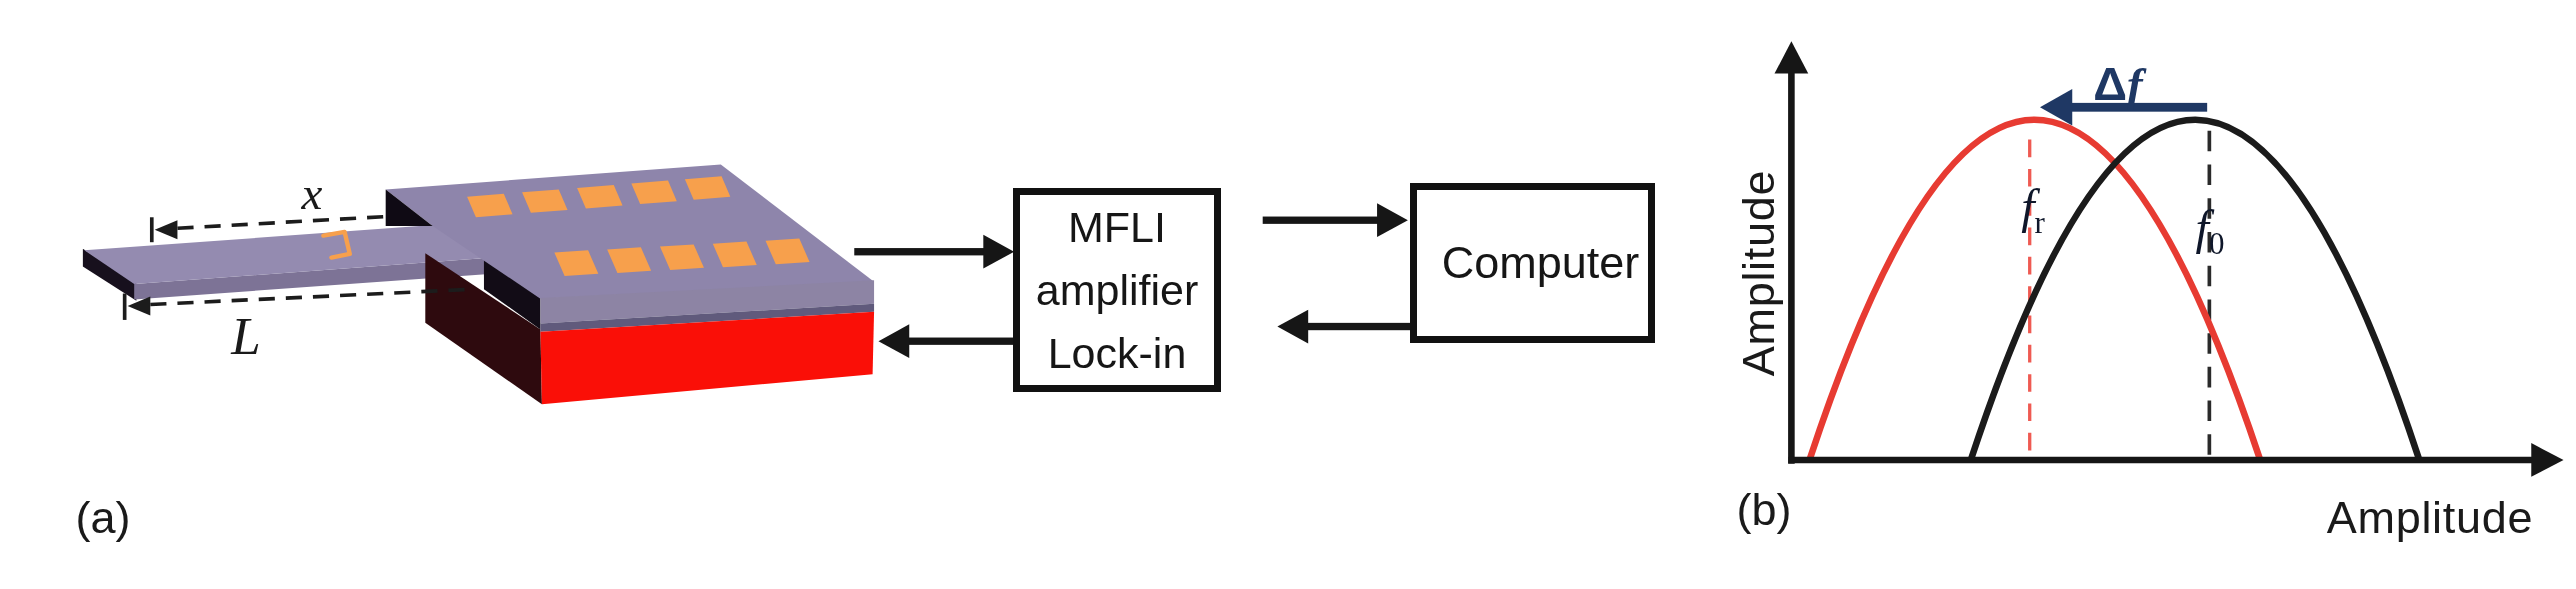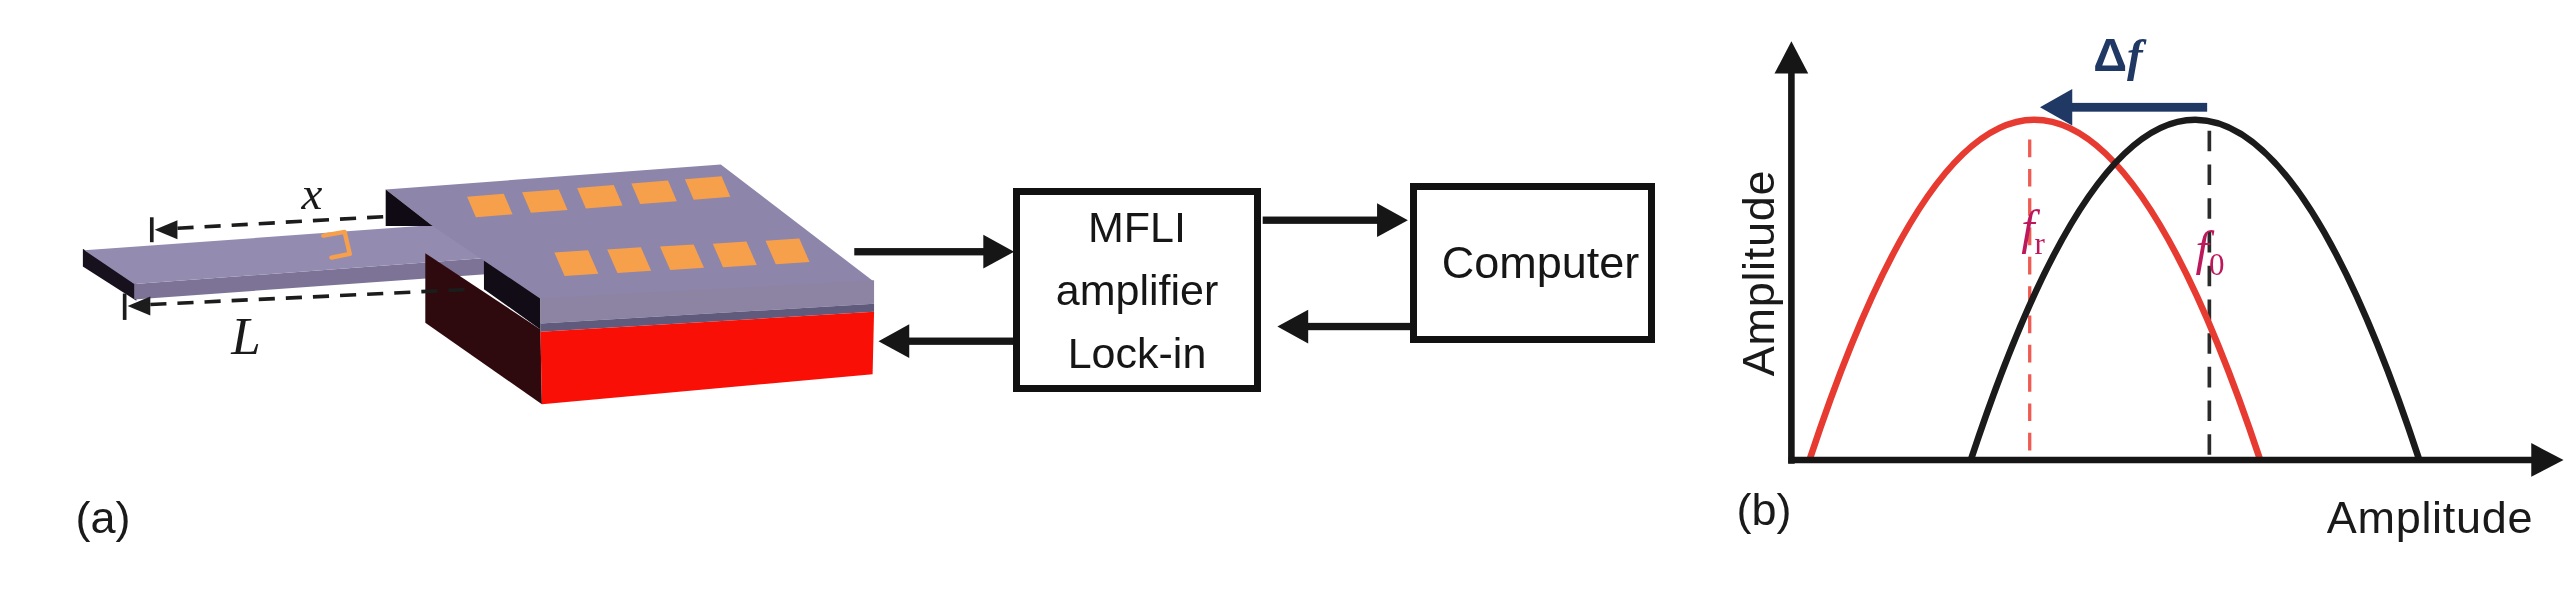--- a/index.html
+++ b/index.html
@@ -8,24 +8,24 @@
     font-family:"Liberation Sans",sans-serif;color:#1a1a1a;
   }
   .stage svg{position:absolute;left:0;top:0;}
   .lbl{position:absolute;transform:translate(-50%,-50%);white-space:nowrap;}
   .panel-letter{font-size:45px;color:#1a1a1a;}
   .axis-label{font-size:45px;color:#1a1a1a;letter-spacing:0.7px;}
   .rot{transform:translate(-50%,-50%) rotate(-90deg);}
   .math{font-family:"Liberation Serif",serif;font-style:italic;color:#1a1a1a;}
   .dim-x{font-size:47px;}
   .dim-L{font-size:53px;}
-  .flabel{font-family:"Liberation Serif",serif;font-size:48px;color:#be185d;margin-top:21px;}
+  .flabel{font-family:"Liberation Serif",serif;font-size:48px;color:#0f172a;}
   .flabel i{font-style:italic;}
   .flabel sub{font-size:31px;font-style:normal;line-height:0;}
-  .dflabel{font-size:47px;font-weight:bold;color:#1f3864;}
+  .dflabel{font-size:47px;font-weight:bold;color:#1f3864;margin-top:29px;}
   .dflabel i{font-family:"Liberation Serif",serif;font-style:italic;}
   .iobox{
     position:absolute;border:7.3px solid #111111;background:#ffffff;box-sizing:border-box;
     display:flex;flex-direction:column;align-items:center;justify-content:center;text-align:center;
   }
   .iobox .bline{font-size:43px;line-height:63px;color:#161616;}
   .iobox .bline-single{font-size:45px;color:#161616;}
 </style>
 </head>
 <body>
@@ -120,21 +120,21 @@
       </g>
     </g>
   </svg>
 
   <span class="lbl panel-letter" style="left:103px;top:518px;">(a)</span>
 
   <span class="lbl math dim-x" style="left:312px;top:193px;">x</span>
 
   <span class="lbl math dim-L" style="left:246px;top:336px;">L</span>
 
-  <div class="iobox" style="left:1013px;top:188px;width:248px;height:204px;">
+  <div class="iobox" style="left:1013px;top:188px;width:208px;height:204px;">
     <span class="bline">MFLI</span>
     <span class="bline">amplifier</span>
     <span class="bline">Lock-in</span>
   </div>
 
   <div class="iobox" style="left:1410px;top:183px;width:245px;height:160px;padding-left:16px;">
     <span class="bline-single">Computer</span>
   </div>
 
   <span class="lbl panel-letter" style="left:1764px;top:510px;">(b)</span>

